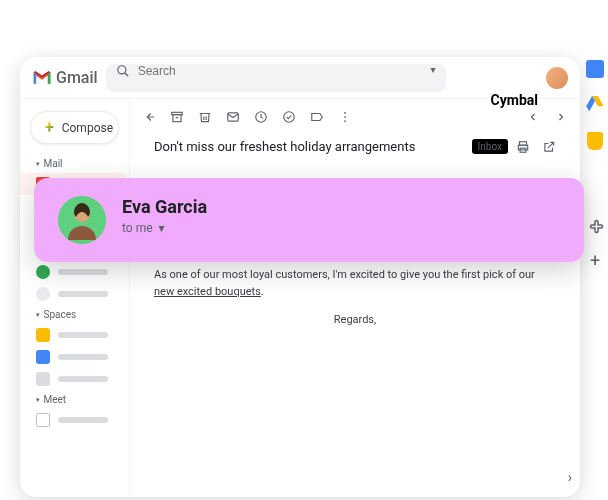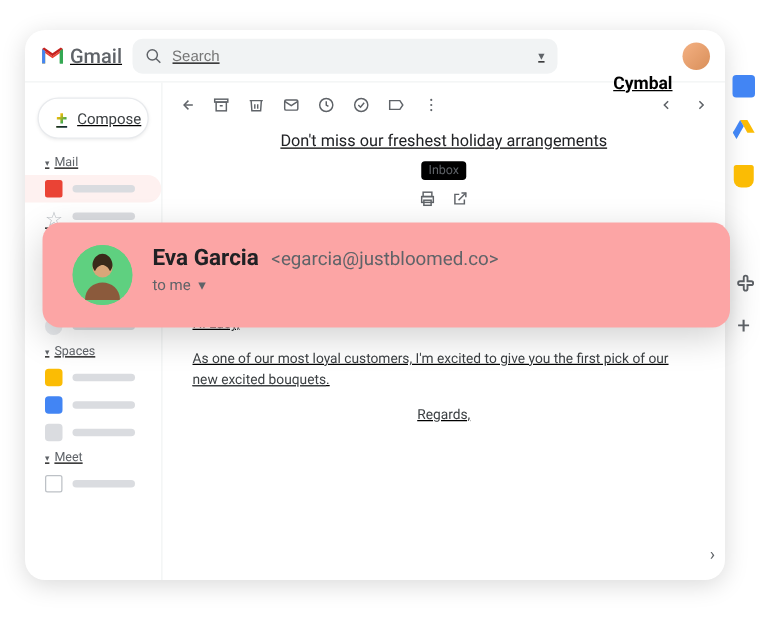--- a/index.html
+++ b/index.html
@@ -1,22 +1,22 @@
 <!DOCTYPE html>
 <html><head>
 <meta charset="utf-8">
 <style>
 * { box-sizing: border-box; margin: 0; padding: 0; }
 body { font-family: 'Google Sans', Roboto, Arial, sans-serif; background: #fff; width: 608px; height: 500px; overflow: hidden; position: relative; }
-.app-window { position: absolute; top: 24px; left: 20px; width: 560px; height: 440px; border-radius: 16px; box-shadow: 0 4px 20px rgba(0,0,0,0.15); background: #fff; overflow: hidden; text-decoration: underline; }
+.app-window { position: absolute; top: 57px; left: 20px; width: 560px; height: 440px; border-radius: 16px; box-shadow: 0 4px 20px rgba(0,0,0,0.15); background: #fff; overflow: hidden; }
 .topbar { display: flex; align-items: center; height: 42px; padding: 0 12px; gap: 8px; border-bottom: 1px solid #f1f3f4; }
 .logo { display: flex; align-items: center; gap: 4px; }
 .logo-m svg { width: 20px; height: 16px; }
 .logo-text { font-size: 16px; color: #5f6368; font-weight: 500; }
-.search-bar { display: flex; align-items: center; background: #f1f3f4; border-radius: 8px; height: 28px; padding: 0 10px; flex: 1; gap: 8px; max-width: 340px; }
+.search-bar { display: flex; align-items: flex-start; background: #f1f3f4; border-radius: 8px; height: 28px; padding: 0 10px; flex: 1; gap: 8px; max-width: 340px; }
 .search-bar .search-icon { color: #5f6368; }
 .search-bar input { border: none; background: none; outline: none; font-size: 12px; color: #5f6368; flex: 1; }
 .search-arrow { color: #5f6368; font-size: 10px; margin-left: auto; }
 .brand { font-weight: 700; font-size: 14px; margin-left: auto; margin-top: 44px; }
 .avatar-top { width: 22px; height: 22px; border-radius: 50%; background: linear-gradient(135deg,#f4b183,#d98f5a); }
 .main { display: flex; height: calc(100% - 42px); }
 .sidebar { width: 110px; border-right: 1px solid #f1f3f4; padding: 8px 0; }
 .compose-btn { display: flex; align-items: center; gap: 8px; background: #fff; border: 1px solid #e8eaed; border-radius: 20px; padding: 6px 14px; margin: 4px 10px 10px 10px; font-size: 12px; color: #3c4043; box-shadow: 0 1px 3px rgba(0,0,0,0.08); }
 .compose-btn .plus { font-size: 16px; background: linear-gradient(135deg,#ea4335,#fbbc04,#34a853,#4285f4); -webkit-background-clip: text; color: transparent; font-weight: bold; }
 .section-label { font-size: 10px; color: #5f6368; padding: 4px 16px; display: flex; align-items: center; gap: 4px; }
@@ -31,26 +31,26 @@
 .si-icon.lightgray { background: #e8eaed; border-radius: 50%; }
 .si-icon.yellow { background: #fbbc04; }
 .si-icon.blue { background: #4285f4; }
 .si-icon.calendar { border: 1.5px solid #bdc1c6; background: none; border-radius: 2px; }
 .si-line { height: 6px; background: #dadce0; border-radius: 3px; flex: 1; max-width: 50px; }
 .content { flex: 1; padding: 0; position: relative; }
 .toolbar { display: flex; align-items: center; height: 36px; padding: 0 12px; gap: 14px; color: #5f6368; }
 .toolbar .icon { width: 14px; height: 14px; display: flex; align-items: center; justify-content: center; }
 .tb-group { display: flex; gap: 14px; }
 .tb-spacer { flex: 1; }
-.subject-row { display: flex; align-items: center; padding: 4px 24px 12px 24px; gap: 8px; flex-direction: column; }
+.subject-row { display: flex; align-items: center; padding: 4px 24px 12px 24px; gap: 8px; }
 .subject { font-size: 13px; color: #202124; flex: 1; }
 .inbox-chip { font-size: 10px; color: #5f6368; background: #000000; padding: 2px 6px; border-radius: 3px; }
 .action-icons { display: flex; gap: 12px; color: #5f6368; }
 
-.sender-card { position: absolute; top: 178px; left: 34px; width: 550px; background: #fca5a5; border-radius: 14px; box-shadow: 0 8px 28px rgba(0,0,0,0.18); padding: 18px 24px; display: flex; gap: 16px; align-items: flex-start; z-index: 10; }
+.sender-card { position: absolute; top: 178px; left: 34px; width: 550px; background: #f0abfc; border-radius: 14px; box-shadow: 0 8px 28px rgba(0,0,0,0.18); padding: 18px 24px; display: flex; gap: 16px; align-items: flex-start; z-index: 10; }
 .sender-avatar { width: 48px; height: 48px; border-radius: 50%; background: #5fd080; display: flex; align-items: center; justify-content: center; overflow: hidden; }
 .sender-avatar svg { width: 48px; height: 48px; }
 .sender-info { display: flex; flex-direction: column; gap: 4px; }
 .sender-line1 { display: flex; align-items: baseline; gap: 10px; }
 .sender-name { font-size: 18px; font-weight: 700; color: #202124; }
 .sender-email { font-size: 15px; color: #5f6368; }
 .sender-line2 { display: flex; align-items: center; gap: 6px; font-size: 12px; color: #5f6368; }
 .body-area { padding: 72px 24px 0 24px; font-size: 11px; color: #3c4043; line-height: 1.6; }
 .body-area p { margin-bottom: 10px; }
 .body-area .link { text-decoration: underline; }
@@ -287,20 +287,19 @@
     <svg viewBox="0 0 48 48">
         <circle cx="24" cy="24" r="24" fill="#5fd080"></circle>
         <circle cx="24" cy="18" r="8" fill="#d9a679"></circle>
         <path d="M10 44c0-9 7-14 14-14s14 5 14 14" fill="#8b5a3c"></path>
         <path d="M16 16c0-5 4-9 8-9s8 4 8 9c0 2-1 4-2 5-1-3-4-5-6-5s-5 2-6 5c-1-1-2-3-2-5z" fill="#3a2a1a"></path>
       </svg>
   </div>
   <div class="sender-info">
     <div class="sender-line1">
       <span class="sender-name">Eva Garcia</span>
-      <span class="sender-email">&lt;egarcia@justbloomed.co&gt;</span>
     </div>
     <div class="sender-line2">
       <span>to me</span>
       <span>▾</span>
     </div>
   </div>
 </div>
 
 </body></html>

